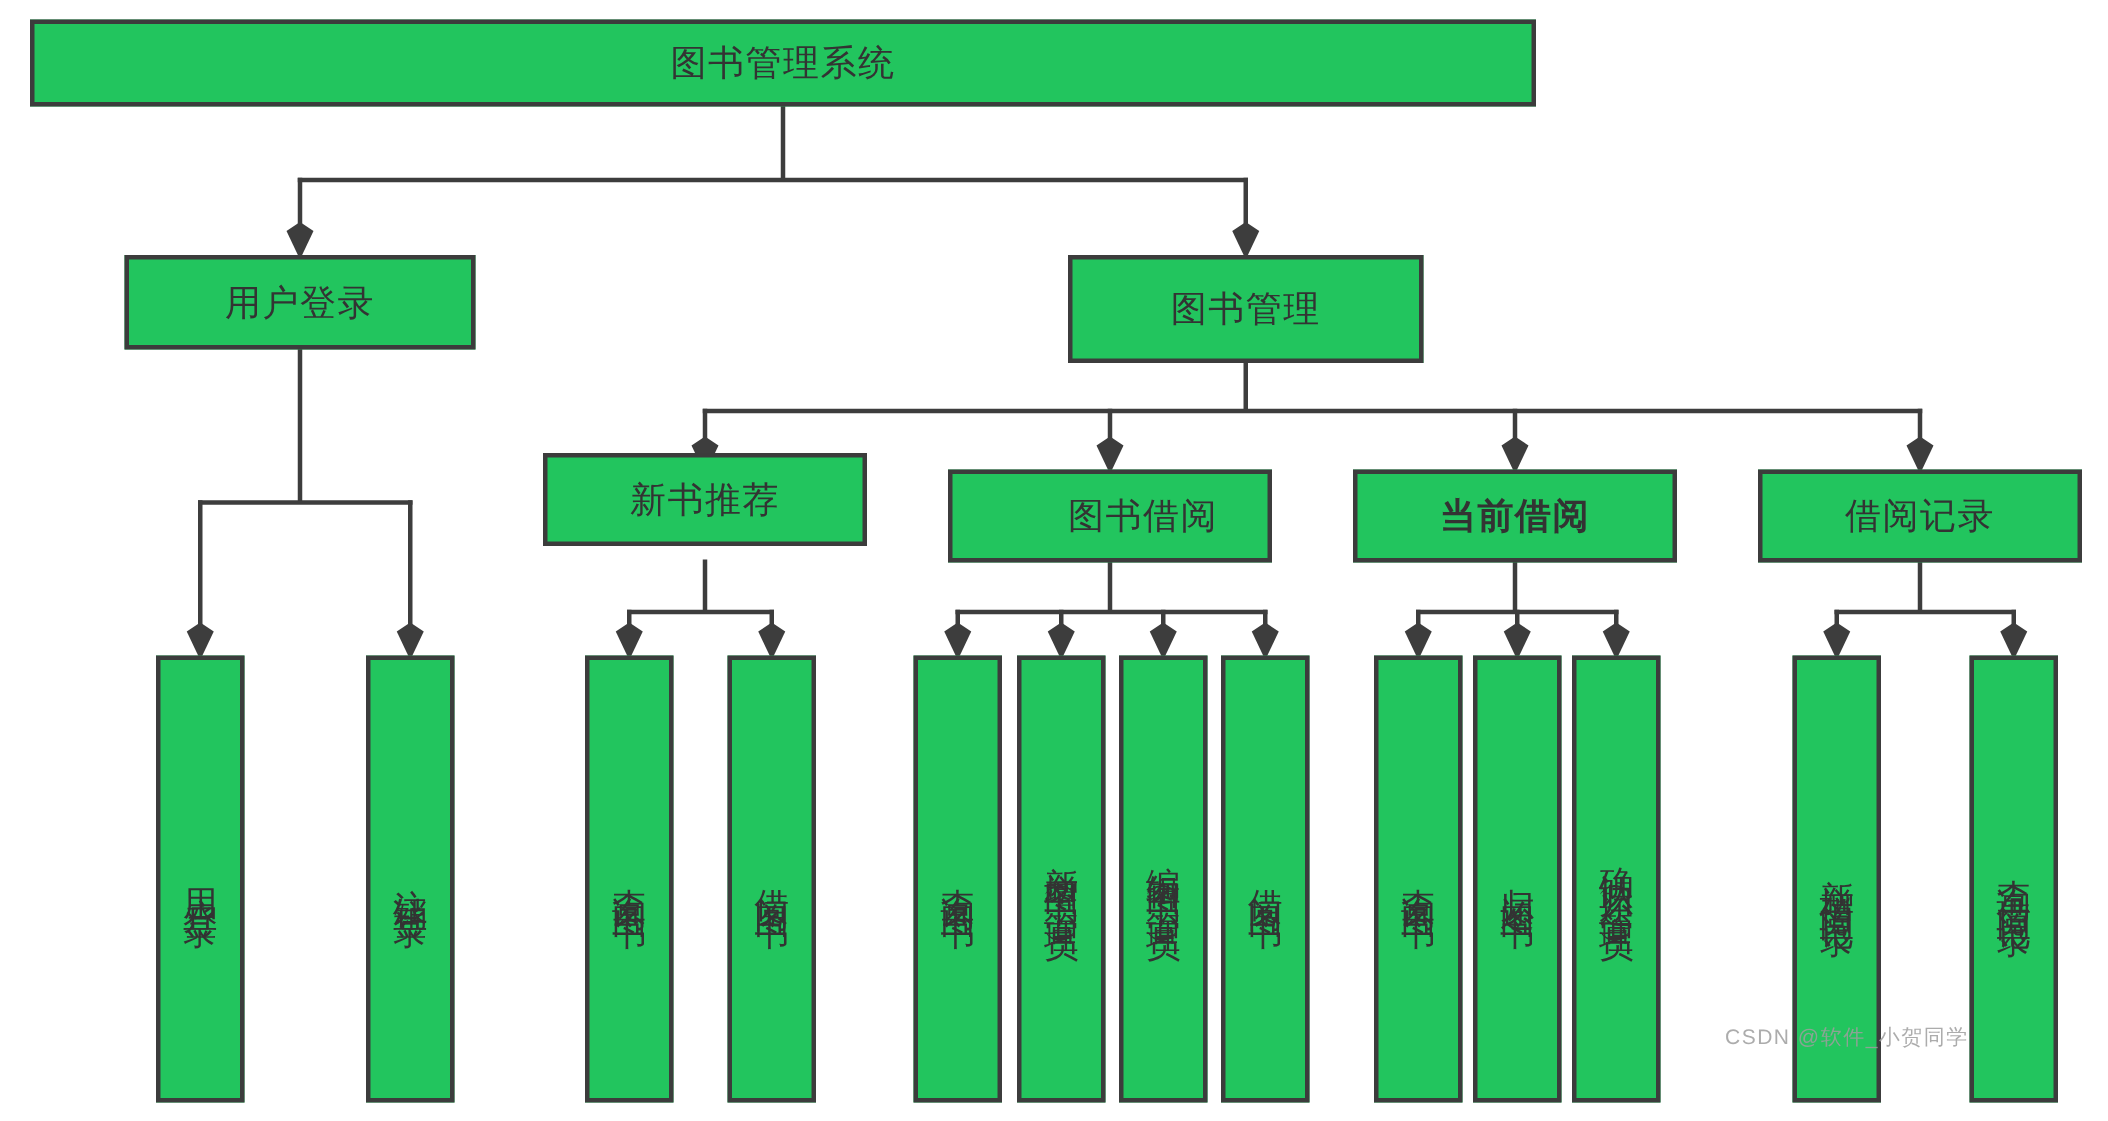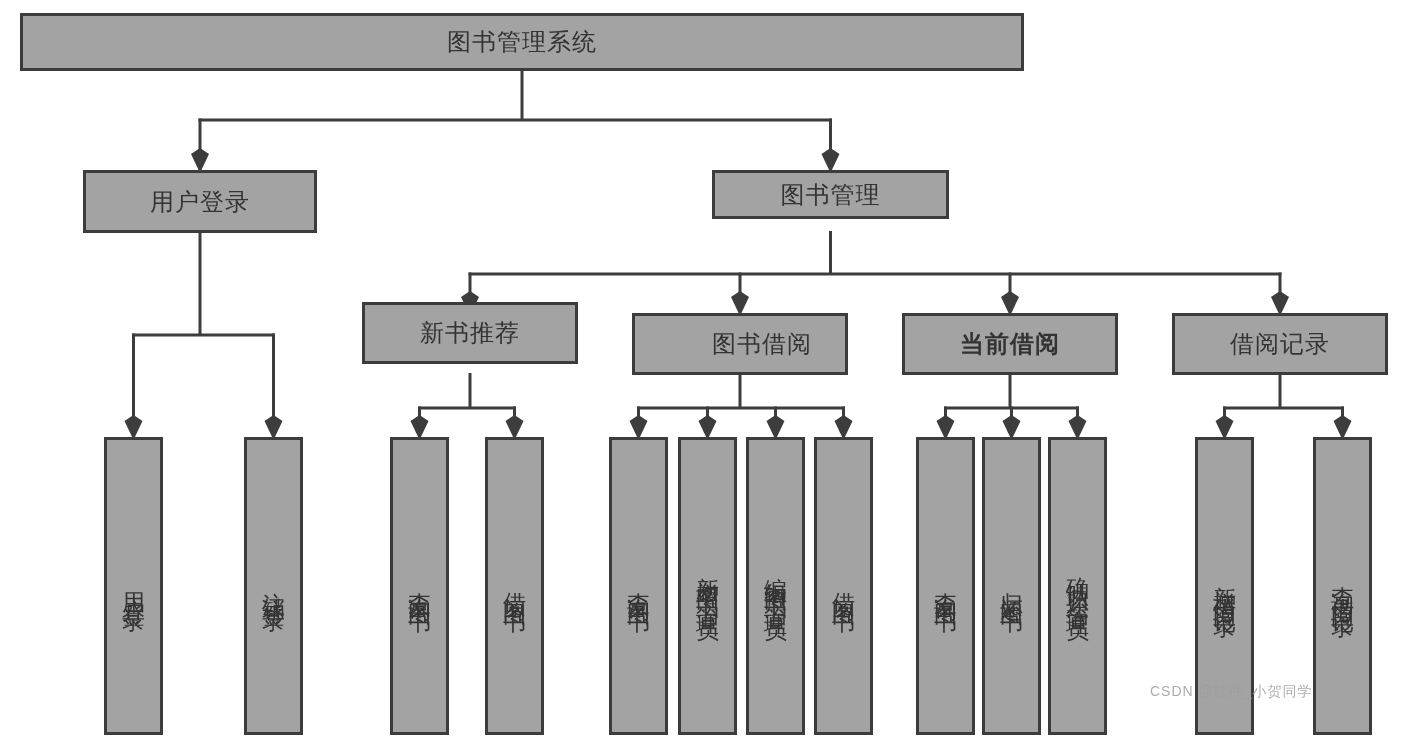--- a/index.html
+++ b/index.html
@@ -7,21 +7,21 @@
   body {
     width: 1405px; height: 747px;
     position: relative;
     overflow: hidden;
     font-family: "Liberation Sans", sans-serif;
   }
   #stage { position: absolute; left: 0; top: 0; width: 1405px; height: 747px; }
   #connectors { position: absolute; left: 0; top: 0; z-index: 1; }
   .node {
     position: absolute;
-    background: #a3a3a3;
+    background: #22c55e;
     border: 3px solid #3c3c3c;
     display: flex;
     align-items: center;
     justify-content: center;
     color: #333333;
     z-index: 2;
   }
   .node .node-label {
     font-size: 24px;
     letter-spacing: 1px;
@@ -104,21 +104,21 @@
       <line x1="1342.5" y1="406.5" x2="1342.5" y2="424" stroke="#3d3d3d" stroke-width="3"></line>
       <polygon points="1342.5,440 1333.5,421 1342.5,415 1351.5,421" fill="#3d3d3d"></polygon>
     </svg>
   <div class="watermark">CSDN @软件_小贺同学</div>
 <div class="node" style="left: 20px; top: 13px; width: 1004px; height: 58px; border-color: rgb(60, 60, 60); color: rgb(51, 51, 51);">
       <span class="node-label">图书管理系统</span>
     </div>
     <div class="node" style="left: 83px; top: 170px; width: 234px; height: 63px; border-color: rgb(60, 60, 60); color: rgb(51, 51, 51);">
       <span class="node-label">用户登录</span>
     </div>
-    <div class="node" style="left: 712px; top: 170px; width: 237px; height: 49px; border-color: rgb(60, 60, 60); color: rgb(51, 51, 51);">
+    <div class="node" style="left: 712px; top: 170px; width: 237px; height: 72px; border-color: rgb(60, 60, 60); color: rgb(51, 51, 51);">
       <span class="node-label">图书管理</span>
     </div>
     <div class="node" style="left: 362px; top: 302px; width: 216px; height: 62px; border-color: rgb(60, 60, 60); color: rgb(51, 51, 51);">
       <span class="node-label">新书推荐</span>
     </div>
     <div class="node" style="left: 632px; top: 313px; width: 216px; height: 62px; border-color: rgb(60, 60, 60); color: rgb(51, 51, 51); padding-left: 44px;">
       <span class="node-label">图书借阅</span>
     </div>
     <div class="node" style="left: 902px; top: 313px; width: 216px; height: 62px; border-color: rgb(60, 60, 60); color: rgb(51, 51, 51); font-weight: bold;">
       <span class="node-label">当前借阅</span>

